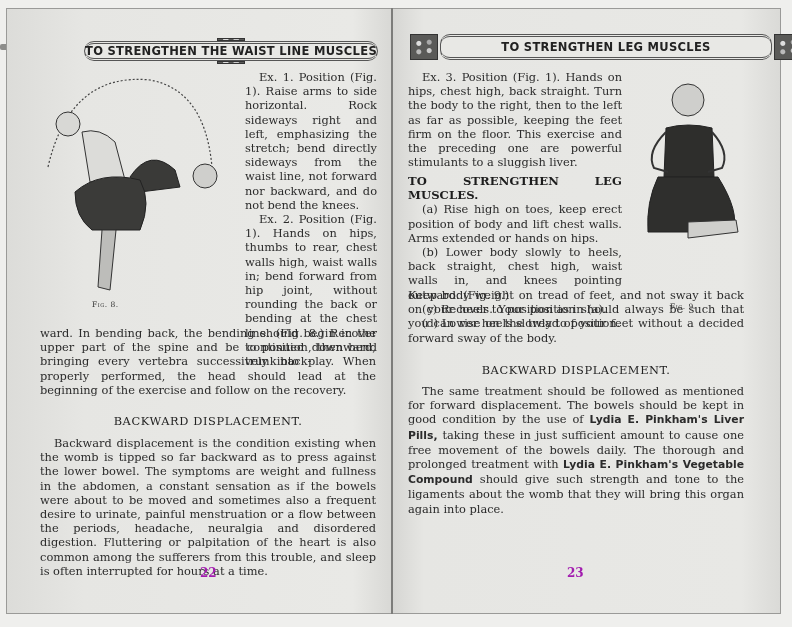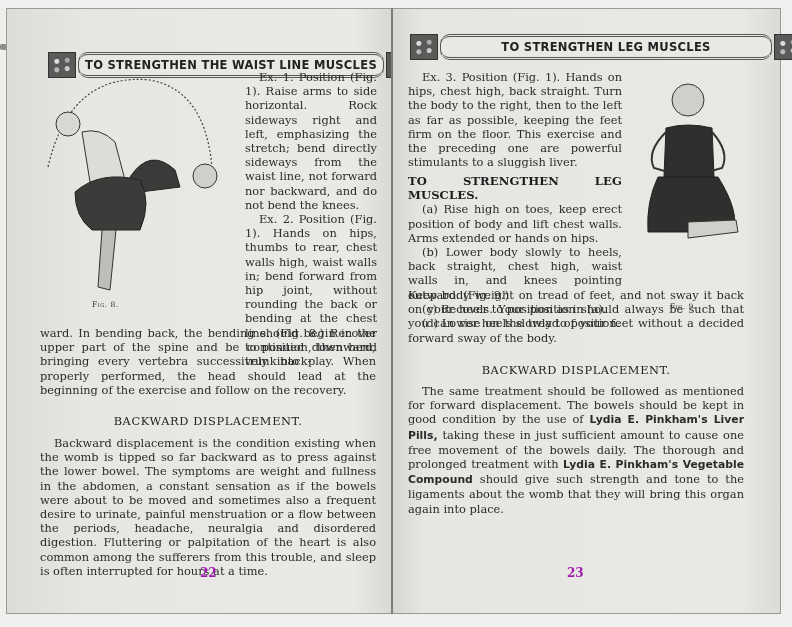--- a/index.html
+++ b/index.html
@@ -28,21 +28,21 @@
   .tab { position:absolute; background:#8d8d8b; border-radius:2px; }
 </style>
 </head>
 <body>
 
 <div class="spread">
   <div class="tab" style="left:0;top:44px;width:36px;height:6px;"></div>
   <div class="tab" style="left:772px;top:44px;width:20px;height:6px;"></div>
 
   <div class="page left"></div>
-  <div class="banner" style="left:48px;top:52px;width:366px;">
+  <div class="banner" style="left:48px;top:38px;width:366px;flex-direction:column;">
     <div class="orn"></div>
     <div class="bar">
         <span>TO STRENGTHEN THE WAIST LINE MUSCLES</span>
       </div>
     <div class="orn"></div>
   </div>
 
   <svg style="position:absolute;left:30px;top:72px;" width="210" height="235">
     <path d="M18 95 Q 40 0 120 8 Q 175 18 182 95" fill="none" stroke="#444" stroke-width="1.2" stroke-dasharray="2,2"></path>
     <circle cx="38" cy="52" r="12" fill="#d8d8d5" stroke="#333"></circle>

